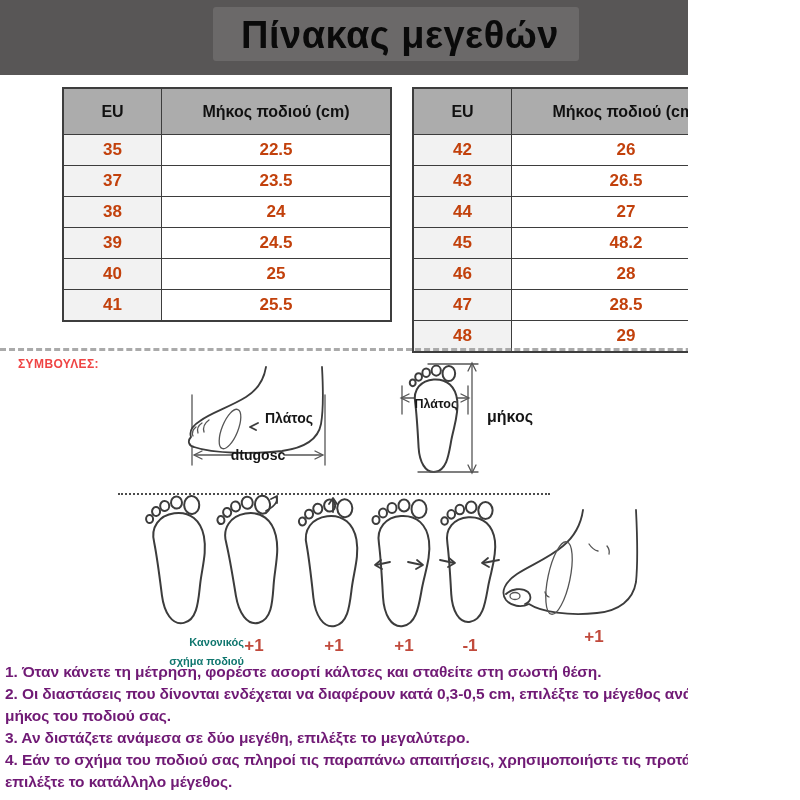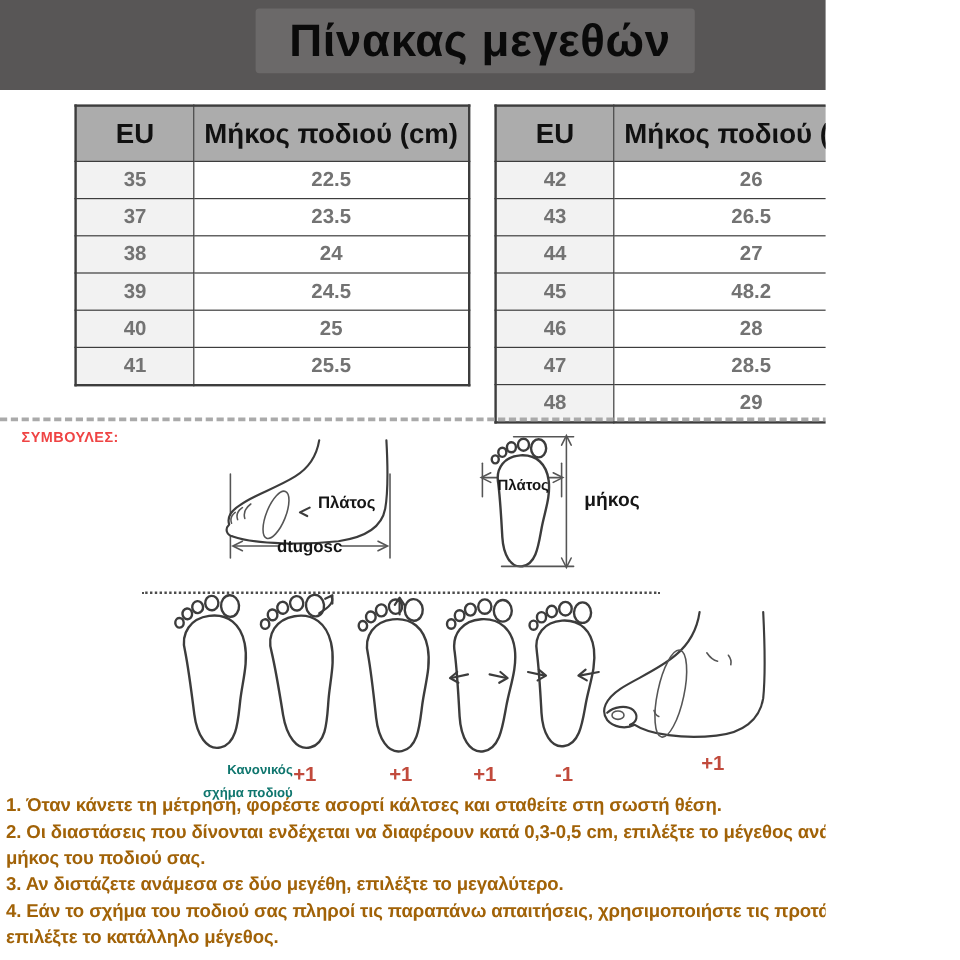--- a/index.html
+++ b/index.html
@@ -14,25 +14,25 @@
     position:relative;margin:0;width:100%;text-align:center;
     font-size:38px;line-height:70px;font-weight:600;color:#0a0a0a;letter-spacing:.5px;
   }
   
   table.size-table{
     position:absolute;top:87px;width:330px;border-collapse:collapse;table-layout:fixed;
     border:2px solid #3d3d3d;background:#fff;
   }
   .size-table th{
     background:var(--table-header-bg,#acacac);border:1px solid #3d3d3d;height:43px;
-    font-size:23px;font-weight:bold;color:#111;text-align:center;
+    font-size:16px;font-weight:bold;color:#111;text-align:center;
   }
   .size-table td{
     border:1px solid #3d3d3d;height:28px;font-size:17px;font-weight:bold;
-    text-align:center;color:#737373;background:#fff;
+    text-align:center;color:#c2410c;background:#fff;
   }
   .size-table th:first-child{width:95px;}
   .size-table td:first-child{background:#f2f2f2;}
   .tbl-left{left:62px;} .tbl-right{left:412px;}
   
   .dashed-sep{position:absolute;left:0;top:348px;width:800px;border-top:3px dashed #aaa;}
   .dotted-line{position:absolute;left:118px;top:493px;width:432px;border-top:2px dotted #4c4c4c;}
   
   .tips-heading{position:absolute;left:18px;top:357px;font-size:12px;font-weight:bold;letter-spacing:.4px;color:#ef4444;}
   svg{position:absolute;overflow:visible;}
@@ -44,21 +44,21 @@
   .normal-foot-label{
     position:absolute;left:116px;top:633px;width:128px;text-align:right;
     font-size:11px;font-weight:bold;line-height:19px;color:#0f766e;
   }
   .adj{
     position:absolute;width:36px;text-align:center;
     font-size:17px;font-weight:bold;color:var(--accent-red,#c14a3c);
   }
   
   .notes{position:absolute;left:5px;top:661px;width:792px;}
-  .notes p{margin:0;font-size:15.5px;font-weight:bold;line-height:22px;color:#a16207;letter-spacing:-.1px;}
+  .notes p{margin:0;font-size:15.5px;font-weight:bold;line-height:22px;color:#701a75;letter-spacing:-.1px;}
 </style>
 </head>
 <body>
 
 <div class="page">
 
   <svg width="0" height="0" aria-hidden="true">
     <defs>
       <g id="footprint" stroke="#3c3c3c" stroke-width="2" fill="#fff" stroke-linecap="round" stroke-linejoin="round">
         <path d="M11,44 C8,28 18,17 33,16 C49,15 59,25 61,41 C63,57 57,72 54,88 C51,104 49,124 35,126 C23,128 16,114 15,97 C14,79 13,60 11,44 Z"></path>

